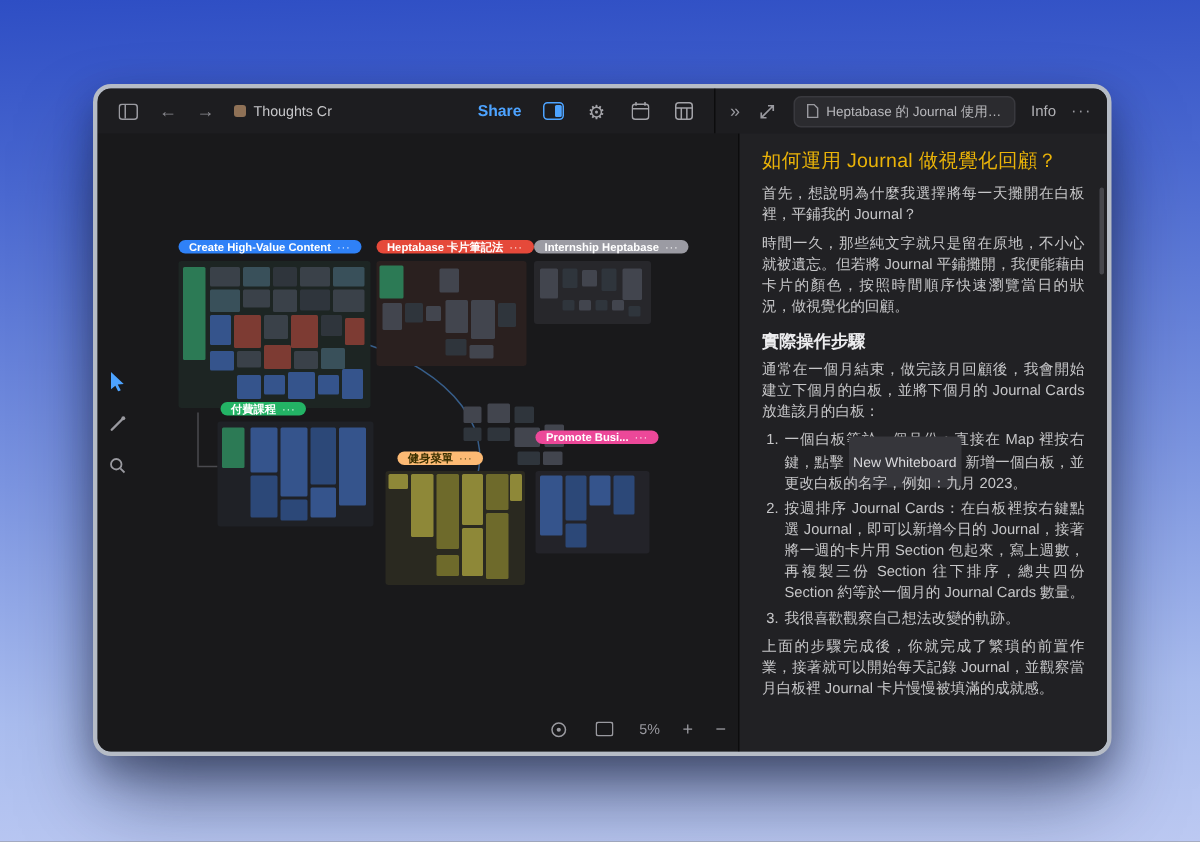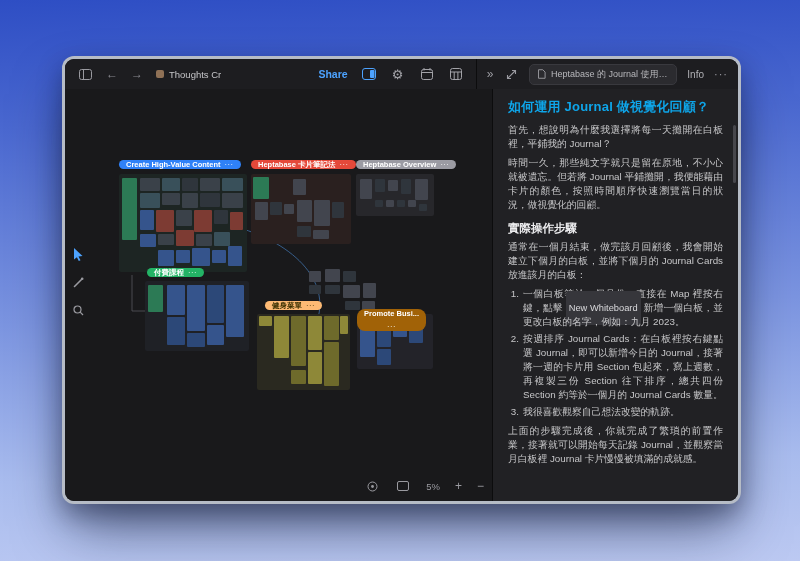--- a/index.html
+++ b/index.html
@@ -56,21 +56,21 @@
   }
   .pill .dots { font-weight:400; opacity:.85; letter-spacing:.5px; }
   .zoombar {
     position:absolute; right:8px; bottom:7px; display:flex; align-items:center; gap:15px;
     color:#9a9aa0; font-size:10px; z-index:5;
   }
   .zoombar .pm { font-size:12px; color:#9a9aa0; }
   .zoomlvl { font-size:9.5px; }
   
   .doc { padding:9px 15px 0 15px; color:#c6c6c8; font-size:9.8px; line-height:14px; }
-  .doc h1 { color:#0ea5e9; font-size:13px; line-height:18px; margin:0 0 7px; font-weight:700; letter-spacing:.2px; }
+  .doc h1 { color:#eab308; font-size:13px; line-height:18px; margin:0 0 7px; font-weight:400; letter-spacing:.2px; }
   .doc p { margin:5px 0; text-align:justify; }
   .doc h2 { color:#ececee; font-size:11.5px; margin:9px 0 4px; font-weight:700; }
   .olist { margin:2px 0; }
   .olist .li { display:flex; margin:3px 0; }
   .olist .num { flex:0 0 15px; text-align:right; padding-right:4px; }
   .olist .txt { flex:1; text-align:justify; }
   .code { background:#36363b; border-radius:3px; padding:12px 3px; color:#dadadd; font-size:.95em; }
   .scrollthumb { position:absolute; right:2px; top:36px; width:3px; height:58px; border-radius:2px; background:#47474c; }
 </style>
 </head>
@@ -202,21 +202,21 @@
               <div class="card" style="left: 32px; top: 6px; width: 10px; height: 11px; background: rgb(66, 69, 78);"></div>
               <div class="card" style="left: 45px; top: 5px; width: 10px; height: 15px; background: rgb(47, 53, 60);"></div>
               <div class="card" style="left: 59px; top: 5px; width: 13px; height: 21px; background: rgb(66, 69, 78);"></div>
               <div class="card" style="left: 19px; top: 26px; width: 8px; height: 7px; background: rgb(47, 53, 60);"></div>
               <div class="card" style="left: 30px; top: 26px; width: 8px; height: 7px; background: rgb(66, 69, 78);"></div>
               <div class="card" style="left: 41px; top: 26px; width: 8px; height: 7px; background: rgb(47, 53, 60);"></div>
               <div class="card" style="left: 52px; top: 26px; width: 8px; height: 7px; background: rgb(66, 69, 78);"></div>
               <div class="card" style="left: 63px; top: 30px; width: 8px; height: 7px; background: rgb(47, 53, 60);"></div>
             </div>
             <div class="pill" style="left: 291px; top: 71px; background: rgb(155, 155, 163); color: rgb(255, 255, 255);">
-              <span>Heptabase Overview</span>
+              <span>Internship Heptabase</span>
               <span class="dots">···</span>
             </div>
             <div class="board" style="left: 80px; top: 192px; width: 104px; height: 70px; background: rgb(31, 33, 38);">
               <div class="card" style="left: 3px; top: 4px; width: 15px; height: 27px; background: rgb(44, 122, 85);"></div>
               <div class="card" style="left: 22px; top: 4px; width: 18px; height: 30px; background: rgb(53, 84, 140);"></div>
               <div class="card" style="left: 22px; top: 36px; width: 18px; height: 28px; background: rgb(44, 72, 120);"></div>
               <div class="card" style="left: 42px; top: 4px; width: 18px; height: 46px; background: rgb(53, 84, 140);"></div>
               <div class="card" style="left: 42px; top: 52px; width: 18px; height: 14px; background: rgb(44, 72, 120);"></div>
               <div class="card" style="left: 62px; top: 4px; width: 17px; height: 38px; background: rgb(44, 72, 120);"></div>
               <div class="card" style="left: 62px; top: 44px; width: 17px; height: 20px; background: rgb(53, 84, 140);"></div>
@@ -241,21 +241,21 @@
               <span>健身菜單</span>
               <span class="dots">···</span>
             </div>
             <div class="board" style="left: 292px; top: 225px; width: 76px; height: 55px; background: rgb(35, 35, 41);">
               <div class="card" style="left: 3px; top: 3px; width: 15px; height: 40px; background: rgb(53, 84, 140);"></div>
               <div class="card" style="left: 20px; top: 3px; width: 14px; height: 30px; background: rgb(44, 72, 120);"></div>
               <div class="card" style="left: 36px; top: 3px; width: 14px; height: 20px; background: rgb(53, 84, 140);"></div>
               <div class="card" style="left: 20px; top: 35px; width: 14px; height: 16px; background: rgb(44, 72, 120);"></div>
               <div class="card" style="left: 52px; top: 3px; width: 14px; height: 26px; background: rgb(44, 72, 120);"></div>
             </div>
-            <div class="pill" style="left: 292px; top: 220px; background: #a16207; color: rgb(255, 255, 255); flex-direction: column;">
+            <div class="pill" style="left: 292px; top: 198px; background: #ec4899; color: rgb(255, 255, 255);">
               <span>Promote Busi...</span>
               <span class="dots">···</span>
             </div>
             <div class="card" style="left: 244px; top: 182px; width: 12px; height: 11px; background: rgb(66, 69, 78);"></div>
             <div class="card" style="left: 260px; top: 180px; width: 15px; height: 13px; background: rgb(66, 69, 78);"></div>
             <div class="card" style="left: 278px; top: 182px; width: 13px; height: 11px; background: rgb(47, 53, 60);"></div>
             <div class="card" style="left: 244px; top: 196px; width: 12px; height: 9px; background: rgb(47, 53, 60);"></div>
             <div class="card" style="left: 260px; top: 196px; width: 15px; height: 9px; background: rgb(47, 53, 60);"></div>
             <div class="card" style="left: 278px; top: 196px; width: 17px; height: 13px; background: rgb(66, 69, 78);"></div>
             <div class="card" style="left: 298px; top: 194px; width: 13px; height: 15px; background: rgb(66, 69, 78);"></div>

